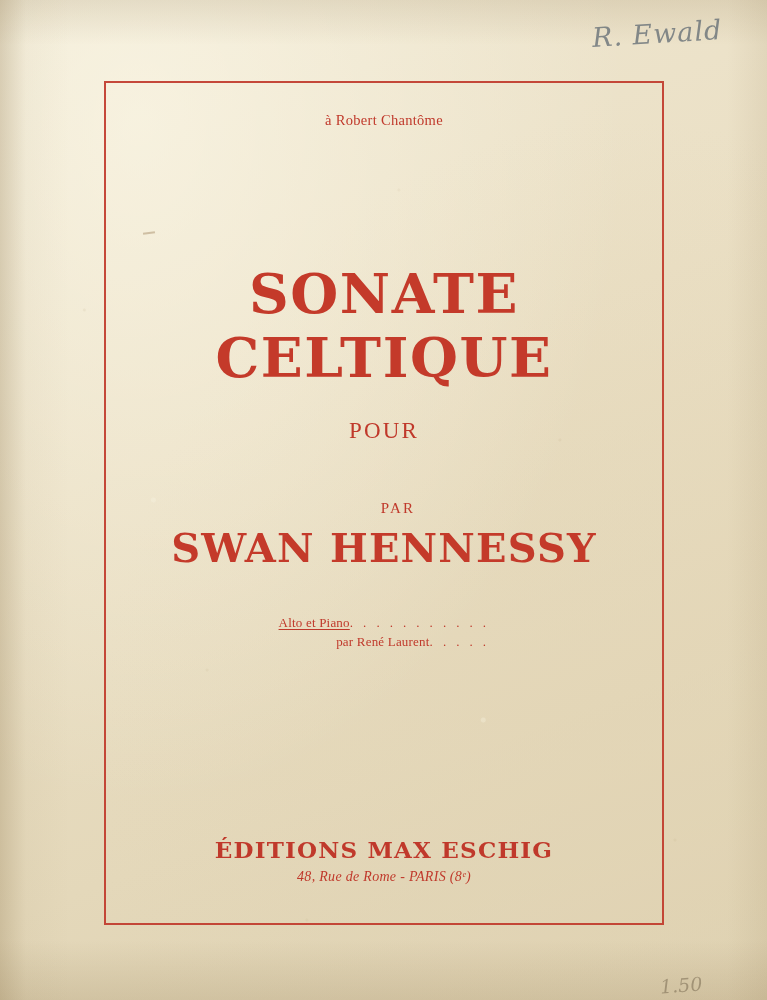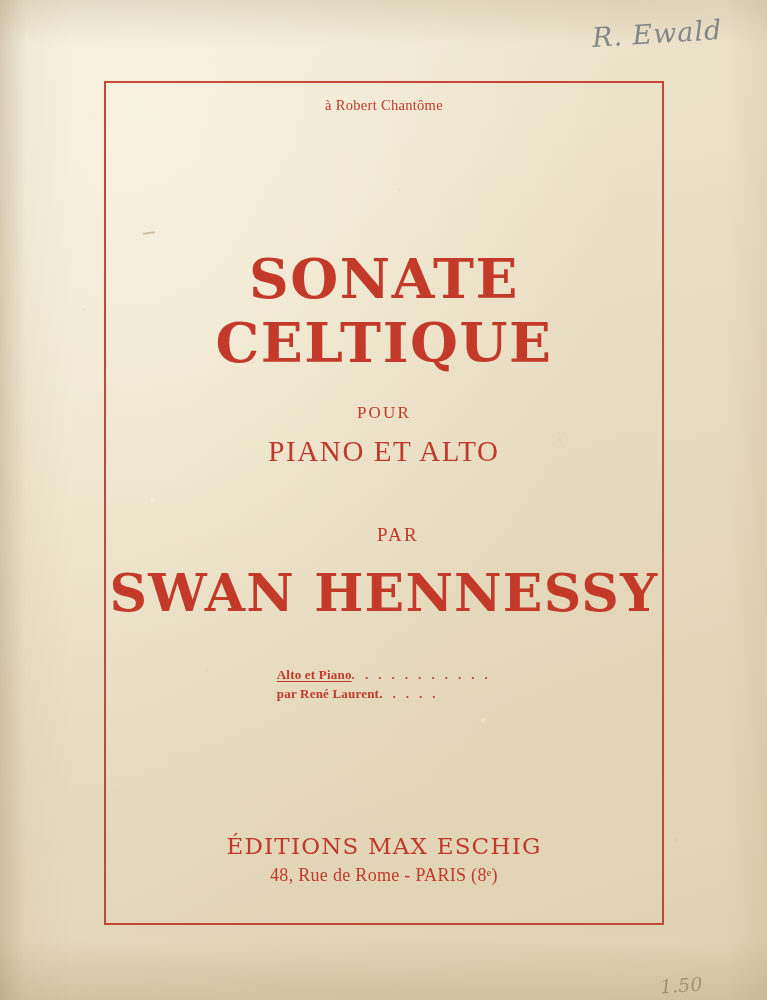--- a/index.html
+++ b/index.html
@@ -60,21 +60,21 @@
     width: 560px;
     height: 844px;
     border: 2px solid #c0392b;
     box-sizing: border-box;
     opacity: 0.92;
   }
 
   .content {
     position: absolute;
     left: 104px;
-    top: 81px;
+    top: 96px;
     width: 560px;
     height: 844px;
     box-sizing: border-box;
     text-align: center;
     color: #c0392b;
   }
 
   .dedication {
     margin-top: 16px;
     font-size: 14.5px;
@@ -87,67 +87,66 @@
     font-size: 54px;
     letter-spacing: 1.5px;
     font-weight: bold;
     font-family: "DejaVu Serif", serif;
     color: #c43a2a;
     transform: scaleX(1.02);
   }
 
   .pour {
     margin-top: 28px;
-    font-size: 17px;
+    font-size: 23px;
     letter-spacing: 2.2px;
   }
 
   .instruments {
     margin-top: 12px;
     font-size: 29px;
     letter-spacing: 1.6px;
   }
 
   .par {
     margin-top: 56px;
-    font-size: 19px;
+    font-size: 15px;
     letter-spacing: 2.2px;
     margin-left: 28px;
   }
 
   .composer {
-    margin-top: 16px;
-    font-size: 52px;
+    margin-top: 7px;
+    font-size: 40px;
     font-weight: bold;
     letter-spacing: 1.2px;
     font-family: "DejaVu Serif", serif;
     color: #c43a2a;
   }
 
   .opus {
     margin-top: 9px;
     font-size: 17px;
     letter-spacing: 0.4px;
   }
 
   
   .versions {
     margin-top: 43px;
     display: inline-block;
     text-align: left;
     font-size: 13px;
     line-height: 1.45;
     letter-spacing: 0.2px;
-    font-weight: bold;
   }
   .v-row {
     white-space: nowrap;
   }
   .v-row.center {
-    text-align: left;
+    text-align: right;
   }
   .v-main .lbl {
     text-decoration: underline;
     text-underline-offset: 2px;
   }
   .leader {
     letter-spacing: 3.4px;
   }
   .v-row .dash {
     display: inline-block;
@@ -160,29 +159,29 @@
   
   .publisher {
     position: absolute;
     left: 0;
     right: 0;
     top: 740px;
     text-align: center;
   }
   .pub-name {
     font-size: 23px;
-    font-weight: normal;
+    font-weight: bold;
     letter-spacing: 1.2px;
     font-family: "DejaVu Serif", serif;
-    margin-top: 12px;
   }
   .pub-addr {
     margin-top: 6px;
-    font-size: 18px;
+    font-size: 14px;
     letter-spacing: 0.3px;
+    font-style: italic;
   }
 
   
   .handwriting {
     position: absolute;
     font-family: "DejaVu Serif", serif;
     font-style: italic;
     color: #5b6670;
     white-space: nowrap;
   }
@@ -226,21 +225,20 @@
   <div class="mark-a"></div>
 
   <div class="content">
 
     <div class="dedication">à Robert Chantôme</div>
 
     <div class="title">SONATE CELTIQUE</div>
 
     <div class="pour">POUR</div>
 
-    <div class="instruments">PIANO ET ALTO</div>
 
     <div class="par">PAR</div>
 
     <div class="composer">SWAN HENNESSY</div>
 
 
     <div class="versions">
       <div class="v-row v-main">
         <span class="lbl">Alto et Piano</span><span class="leader">. . . . . . . . . . .</span>
       </div>

